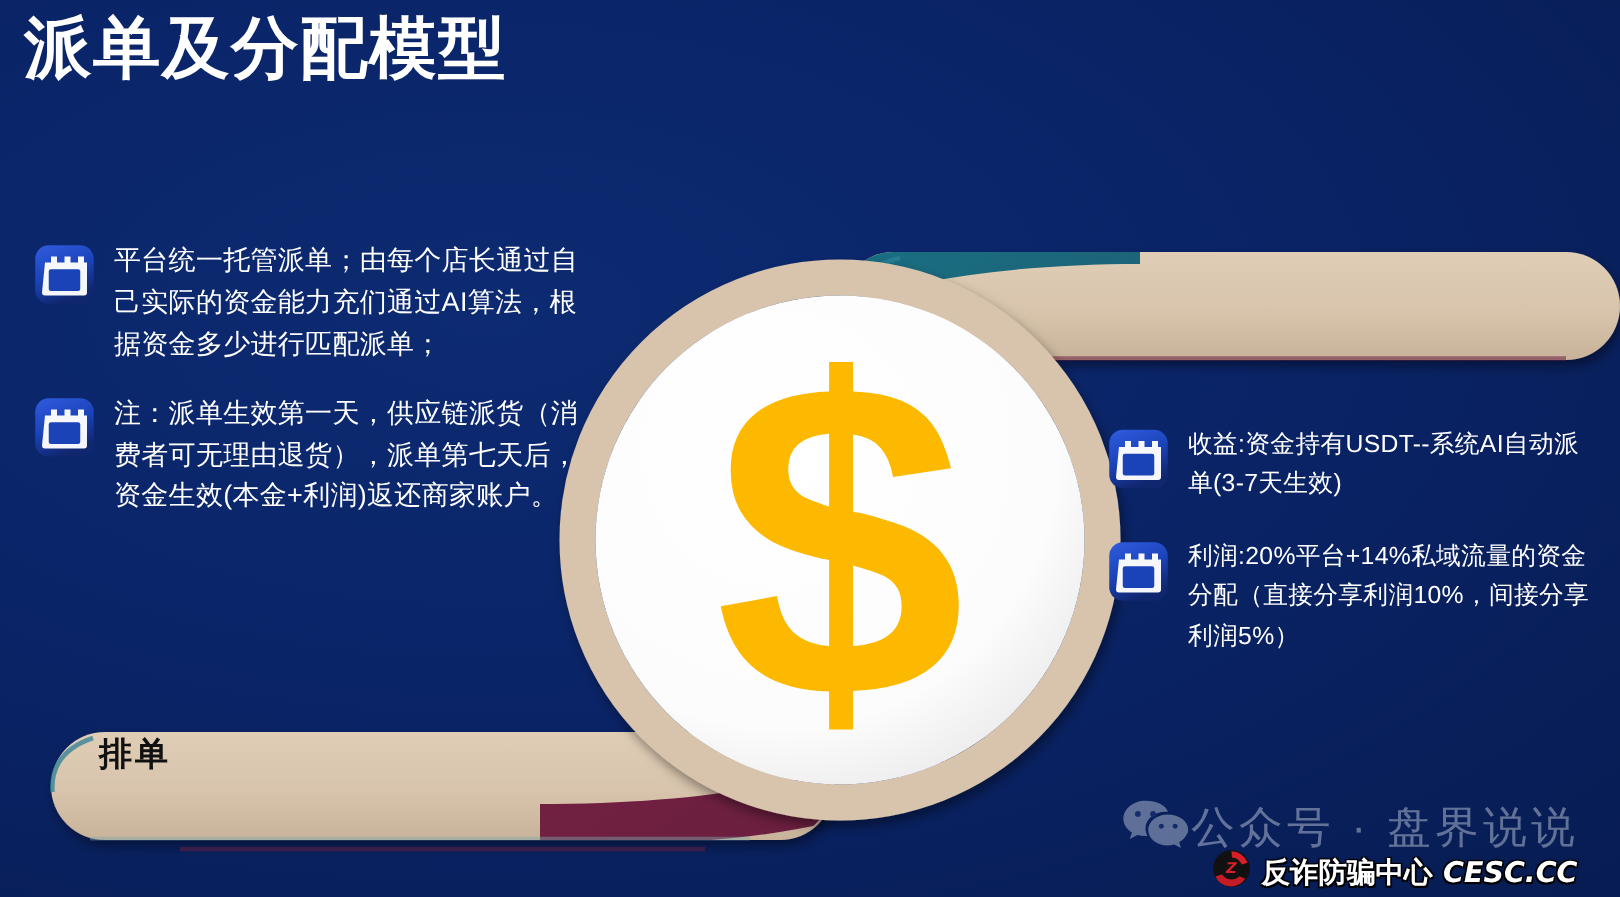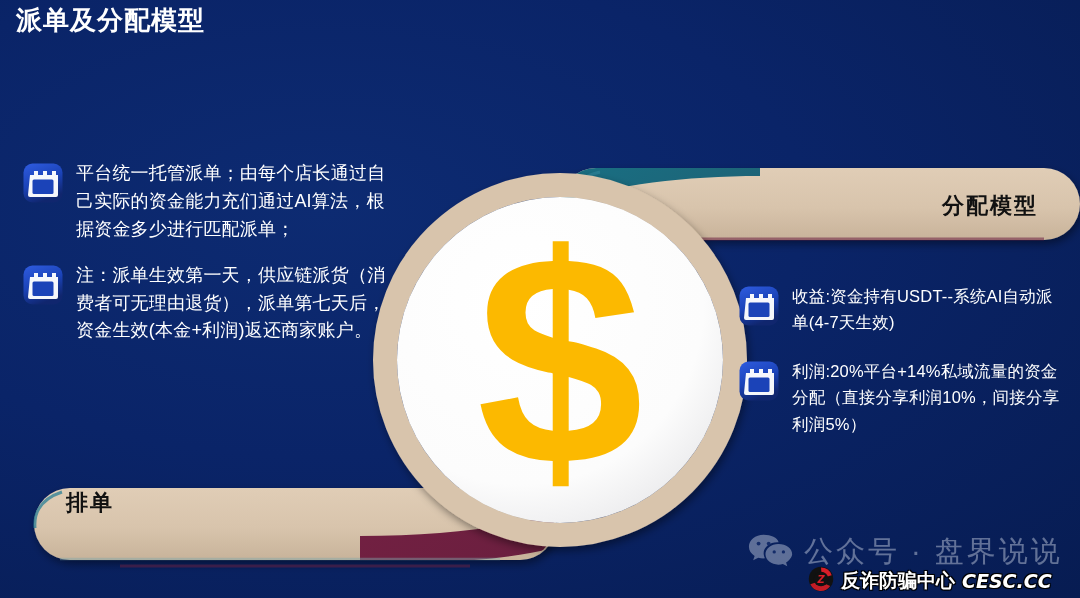--- a/index.html
+++ b/index.html
@@ -18,21 +18,21 @@
 
   
   #title-block {
     position: absolute;
     left: 16px;
     top: 6px;
     z-index: 40;
   }
   #title-cn {
     font-family: Liberation Sans, sans-serif;
-    font-size: 26px;
+    font-size: 45px;
     font-weight: 700;
     color: #ffffff;
     letter-spacing: 1px;
     line-height: 1.15;
     white-space: nowrap;
   }
   #title-en {
     font-family: "DejaVu Sans Mono", "Liberation Mono", monospace;
     font-size: 26px;
     font-weight: 400;
@@ -97,21 +97,20 @@
   #col-right .bullet { margin-bottom: 22px; }
 
   
   #wechat-watermark {
     position: absolute;
     left: 748px;
     top: 532px;
     z-index: 35;
     display: flex;
     align-items: flex-end;
-    gap: 10px;
     opacity: 0.40;
     pointer-events: none;
   }
   #wechat-watermark .wm-text {
     font-size: 29px;
     font-weight: 400;
     color: #e9eef8;
     letter-spacing: 3px;
     white-space: nowrap;
   }
@@ -222,21 +221,20 @@
       <circle cx="560" cy="360" r="163" fill="url(#discGrad)"></circle>
     </g>
 
     <text x="560" y="360" text-anchor="middle" dominant-baseline="central" font-family="Liberation Sans, DejaVu Sans, sans-serif" font-size="300" font-weight="700" fill="#fcb900">$</text>
   </svg>
 
   <div id="title-block">
     <div id="title-cn">派单及分配模型</div>
   </div>
 
-  <div class="banner-label" id="label-fenpei">分配模型</div>
   <div class="banner-label" id="label-paidan">排单</div>
 
   <div class="col" id="col-left">
 
     <div class="bullet">
       <span class="bullet-icon">
         <svg viewBox="0 0 42 42" width="42" height="42">
           <defs>
             <linearGradient id="icg1" x1="0" y1="0" x2="0.4" y2="1">
               <stop offset="0%" stop-color="#2f5ce0"></stop>
@@ -268,21 +266,21 @@
   <div class="col" id="col-right">
 
     <div class="bullet">
       <span class="bullet-icon">
         <svg viewBox="0 0 42 42" width="42" height="42">
           <rect x="1.5" y="1.5" width="39" height="39" rx="9" fill="url(#icg1)"></rect>
           <path d="M8 13 h4 v-4 h4 v4 h5 v-4 h4 v4 h5 v-4 h4 v4 h2 v20 a2 2 0 0 1 -2 2 h-26 a2 2 0 0 1 -2 -2 Z" fill="#ffffff" opacity="0.96"></path>
           <rect x="10.5" y="17.5" width="21" height="14.5" rx="1.5" fill="#1b43b8"></rect>
         </svg>
       </span>
-      <span class="bullet-text">收益:资金持有USDT--系统AI自动派单(4-7天生效)</span>
+      <span class="bullet-text">收益:资金持有USDT--系统AI自动派单(3-7天生效)</span>
     </div>
 
 
     <div class="bullet">
       <span class="bullet-icon">
         <svg viewBox="0 0 42 42" width="42" height="42">
           <rect x="1.5" y="1.5" width="39" height="39" rx="9" fill="url(#icg1)"></rect>
           <path d="M8 13 h4 v-4 h4 v4 h5 v-4 h4 v4 h5 v-4 h4 v4 h2 v20 a2 2 0 0 1 -2 2 h-26 a2 2 0 0 1 -2 -2 Z" fill="#ffffff" opacity="0.96"></path>
           <rect x="10.5" y="17.5" width="21" height="14.5" rx="1.5" fill="#1b43b8"></rect>
         </svg>

